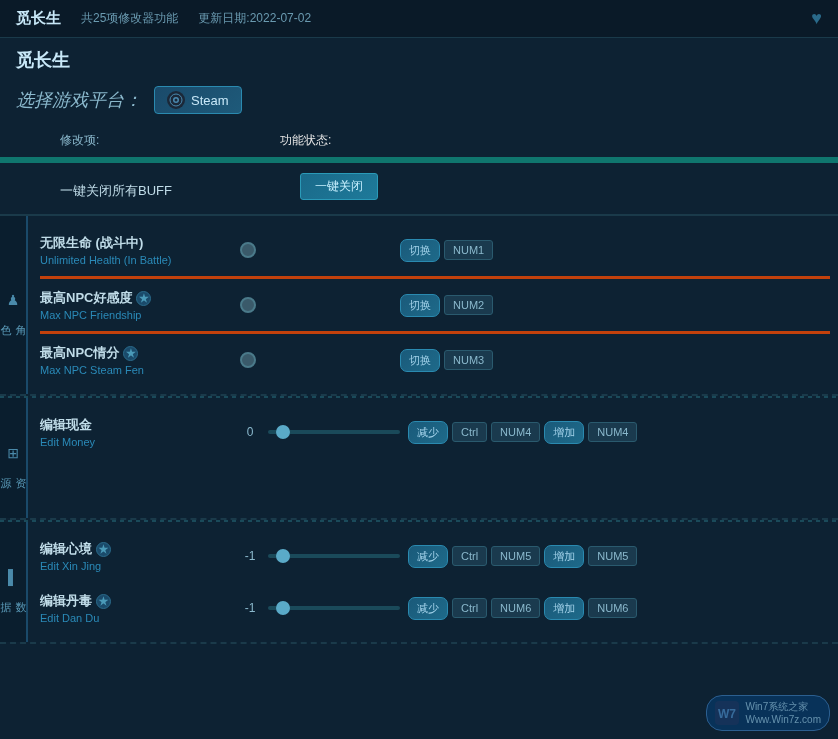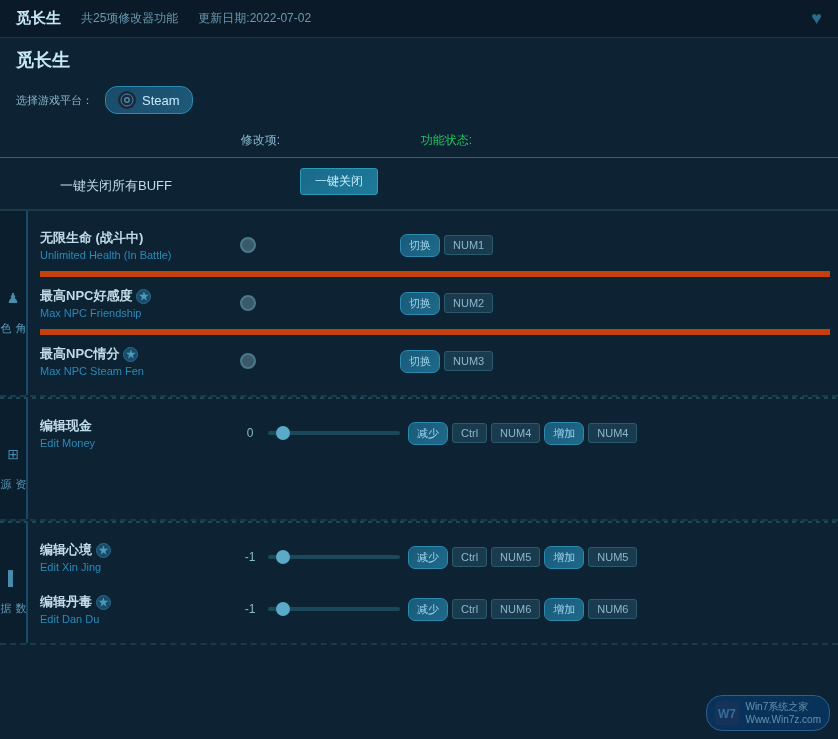--- a/index.html
+++ b/index.html
@@ -51,26 +51,27 @@
 
     
     .platform-area {
       padding: 8px 16px 12px;
       display: flex;
       align-items: center;
       gap: 12px;
     }
     .platform-label {
       color: #8ab8cc;
-      font-size: 11px;
+      font-size: 18px;
+      font-style: italic;
     }
     .steam-button {
       background: linear-gradient(135deg, #1a4a6a 0%, #1e5a7a 100%);
       border: 1.5px solid #2a8ab0;
-      border-radius: 12px;
+      border-radius: 4px;
       padding: 4px 12px;
       color: #c8e8f8;
       font-size: 13px;
       display: flex;
       align-items: center;
       gap: 6px;
       cursor: pointer;
     }
     .steam-logo {
       width: 18px;
@@ -82,27 +83,26 @@
       justify-content: center;
       font-size: 10px;
       color: #c6d4df;
     }
 
     
     .col-headers {
       padding: 6px 16px 4px 60px;
       display: flex;
       align-items: center;
-      gap: 12px;
-      border-bottom: 1px solid #0f766e;
+      gap: 0;
+      border-bottom: 6px solid #0f766e;
       padding-bottom: 8px;
-      text-align: right;
     }
     .col-mod { flex: 0 0 220px; color: #8ab8cc; font-size: 12px; }
-    .col-status { flex: 0 0 180px; color: #22c55e; font-size: 12px; }
+    .col-status { flex: 0 0 180px; color: #e5e5e5; font-size: 12px; }
     .col-hotkey { flex: 0 0 200px; color: #8ab8cc; font-size: 12px; }
 
     
     .oneclick-row {
       padding: 10px 8px 14px 60px;
       display: flex;
       align-items: flex-end;
       border-bottom: 2px solid #1a3a4a;
     }
     .oneclick-label { flex: 0 0 220px; color: #c0dce8; font-size: 13px; }
@@ -150,21 +150,21 @@
     .section-content {
       flex: 1;
       padding: 8px 8px 8px 12px;
     }
 
     
     .mod-row {
       display: flex;
       align-items: center;
       padding: 10px 0;
-      border-bottom: 6px solid #c2410c;
+      border-bottom: 3px solid #c2410c;
     }
     .mod-row:last-child { border-bottom: none; }
 
     .mod-info { flex: 0 0 200px; }
     .mod-name-cn {
       color: #c0dce8;
       font-size: 13px;
       font-weight: bold;
       display: flex;
       align-items: center;

